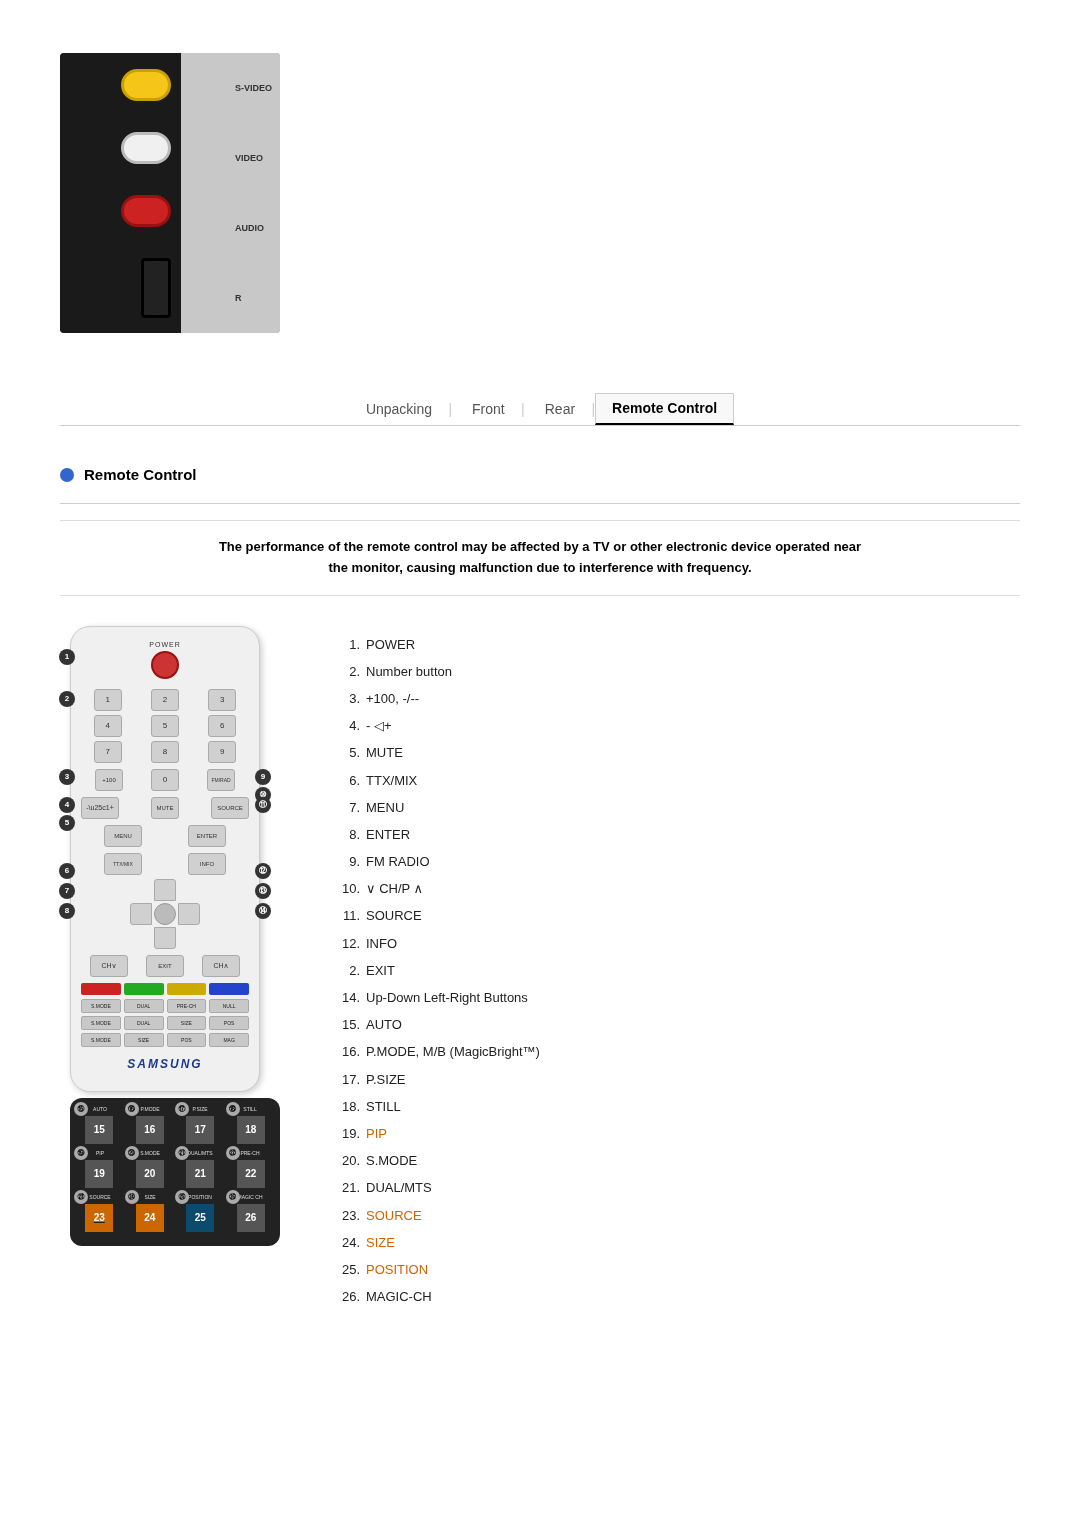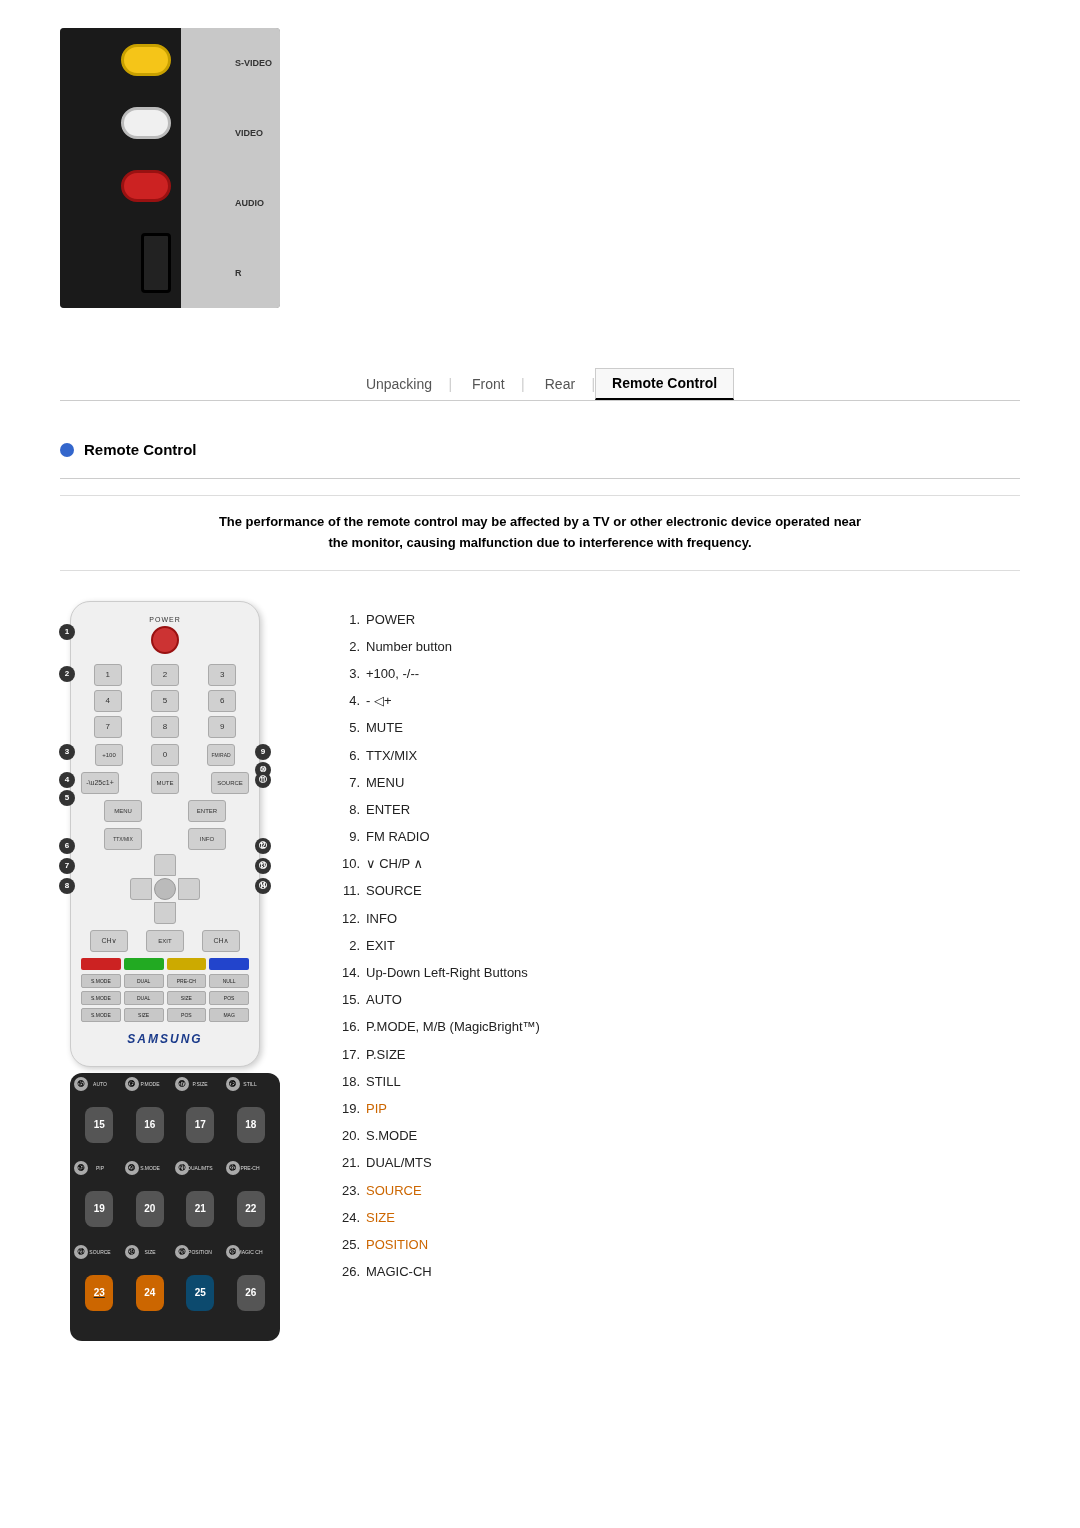--- a/index.html
+++ b/index.html
@@ -5,21 +5,21 @@
     * { box-sizing: border-box; margin: 0; padding: 0; }
     body {
       font-family: Arial, sans-serif;
       background: #ffffff;
       color: #222;
       width: 1080px;
       min-height: 1528px;
     }
 
     .page-wrapper {
-      padding: 28px 60px;
+      padding: 53px 60px;
     }
 
     
     .top-image-area {
       display: flex;
       justify-content: flex-start;
       margin-bottom: 60px;
     }
 
     .connector-image {
@@ -324,30 +324,30 @@
     }
 
     .bottom-label {
       font-size: 5px;
       color: #ddd;
       text-align: center;
     }
 
     .bottom-numbered-btn {
       width: 28px;
-      height: 36px;
+      height: 28px;
       background: #555;
-      border-radius: 8px;
+      border-radius: 0;
       display: flex;
       align-items: center;
       justify-content: center;
       font-size: 10px;
       font-weight: bold;
       color: #fff;
-      margin: 16px auto;
+      margin: 0 auto;
     }
 
     .bottom-numbered-row {
       display: grid;
       grid-template-columns: repeat(4, 1fr);
       gap: 4px;
       margin-bottom: 6px;
     }
 
     

